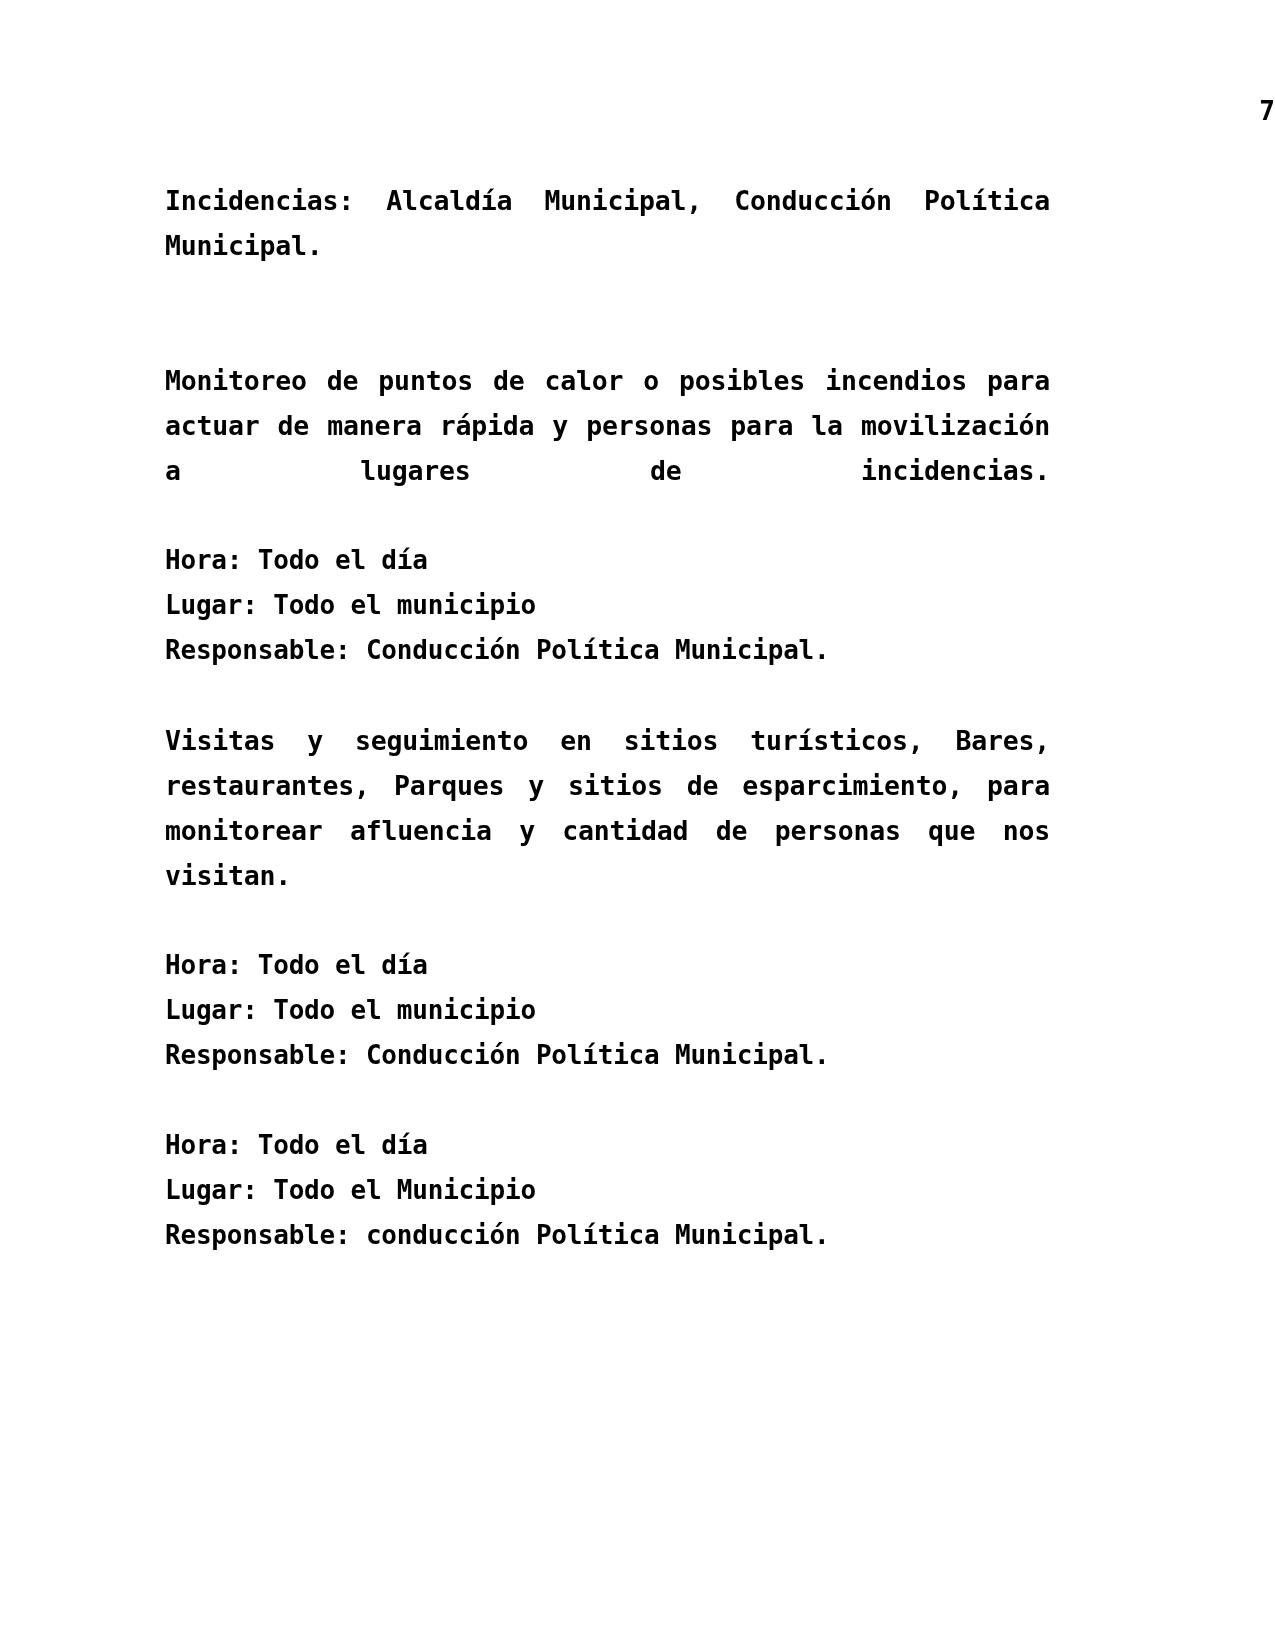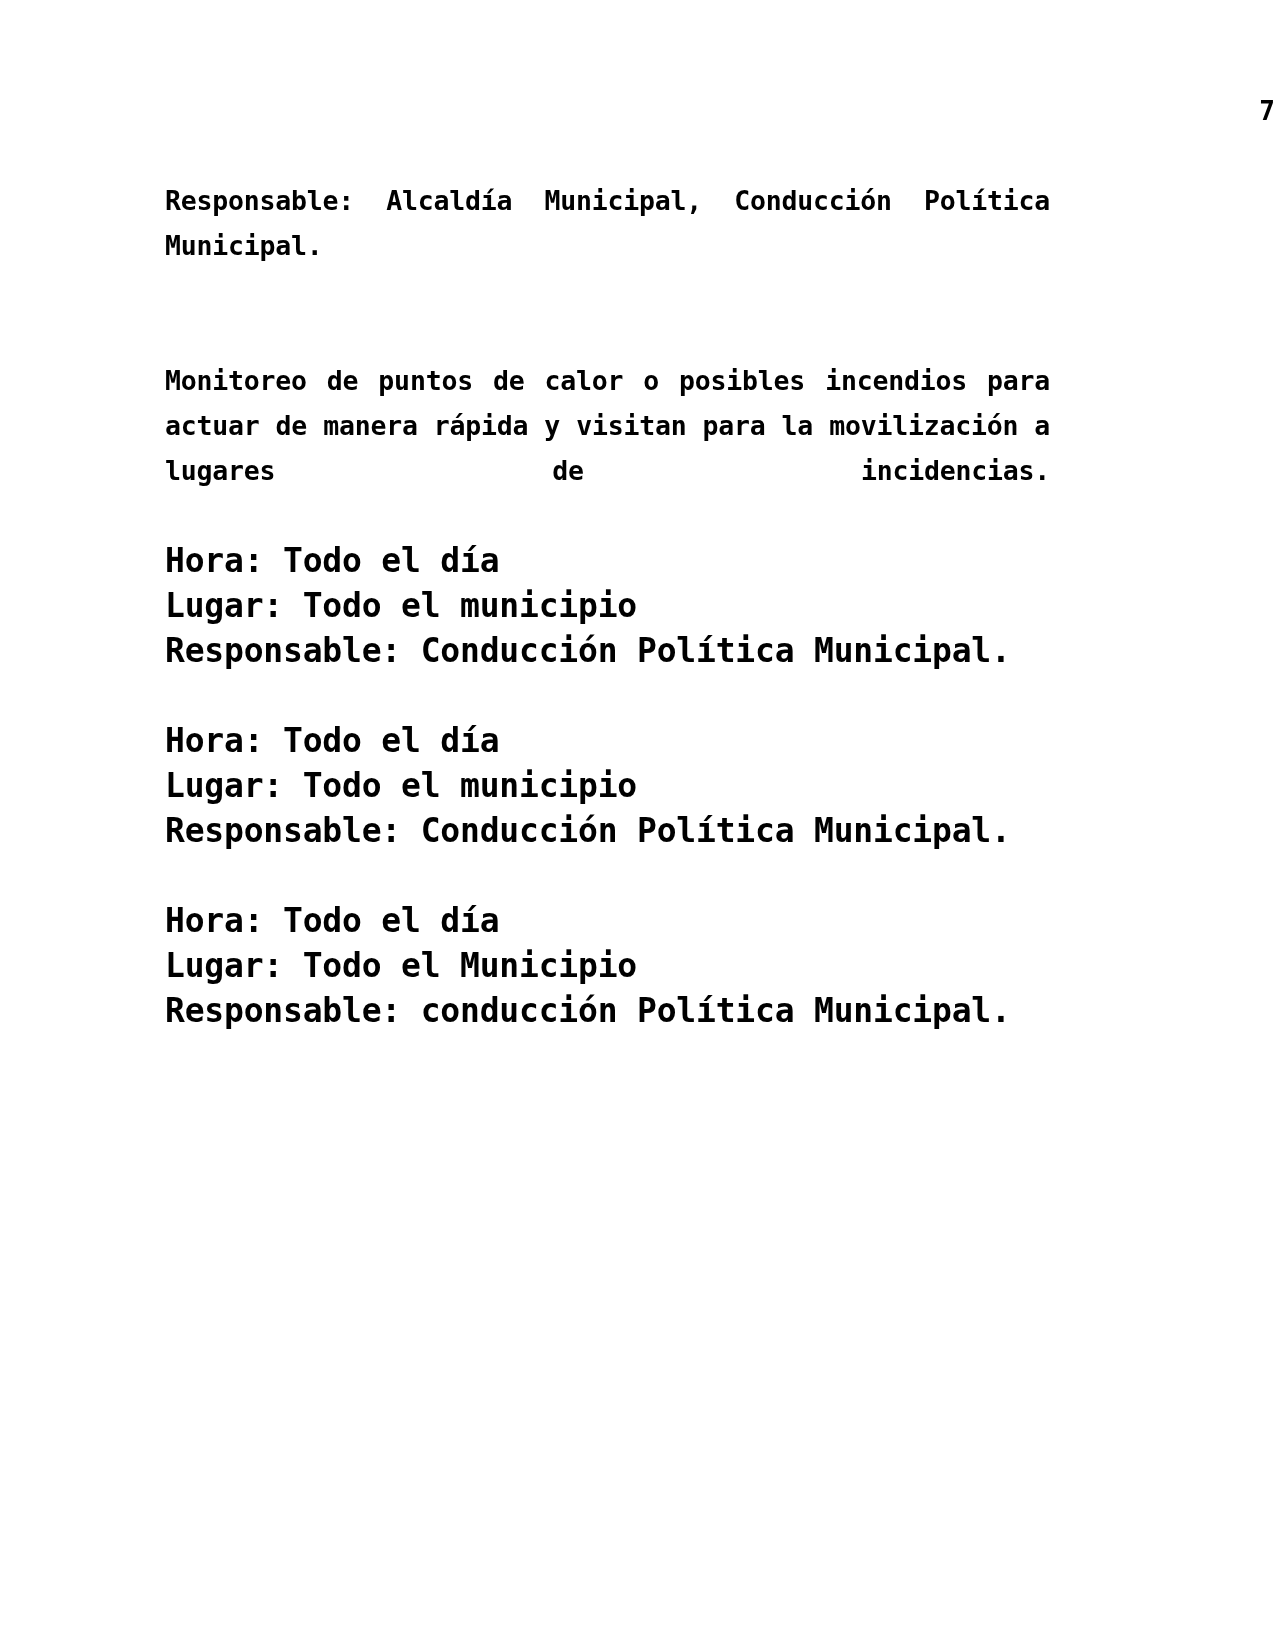--- a/index.html
+++ b/index.html
@@ -63,21 +63,21 @@
   
   .para.justified::after {
     content: "";
     display: inline-block;
     width: 100%;
   }
 
   .line {
     font-family: "DejaVu Sans Mono", "Liberation Mono", monospace;
     font-weight: bold;
-    font-size: 33px;
+    font-size: 26px;
     line-height: 45px;
     letter-spacing: -0.2px;
     margin: 0;
     text-align: left;
     white-space: pre;
   }
 
   .spacer-line {
     height: 45px;
   }
@@ -89,35 +89,36 @@
 </head>
 <body>
 
 <div class="page">
 
   <div class="page-number">7</div>
 
   <div class="body-column">
 
     <div class="block">
-      <p class="para justified">Responsable: Alcaldía Municipal, Conducción Política Municipal.</p>
+      <p class="para justified">Incidencias: Alcaldía Municipal, Conducción Política Municipal.</p>
     </div>
 
     <div class="spacer-line"></div>
 
     <div class="block">
-      <p class="para justified">Monitoreo de puntos de calor o posibles incendios para actuar de manera rápida y visitan para la movilización a lugares de incidencias.</p>
+      <p class="para justified">Monitoreo de puntos de calor o posibles incendios para actuar de manera rápida y personas para la movilización a lugares de incidencias.</p>
       <p class="line">Hora: Todo el día</p>
       <p class="line">Lugar: Todo el municipio</p>
       <p class="line">Responsable: Conducción Política Municipal.</p>
     </div>
 
     <div class="spacer-line"></div>
 
     <div class="block">
+      <p class="para justified">Visitas y seguimiento en sitios turísticos, Bares, restaurantes, Parques y sitios de esparcimiento, para monitorear afluencia y cantidad de personas que nos visitan.</p>
       <p class="line">Hora: Todo el día</p>
       <p class="line">Lugar: Todo el municipio</p>
       <p class="line">Responsable: Conducción Política Municipal.</p>
     </div>
 
     <div class="spacer-line"></div>
 
     <div class="block">
       <p class="line">Hora: Todo el día</p>
       <p class="line">Lugar: Todo el Municipio</p>

